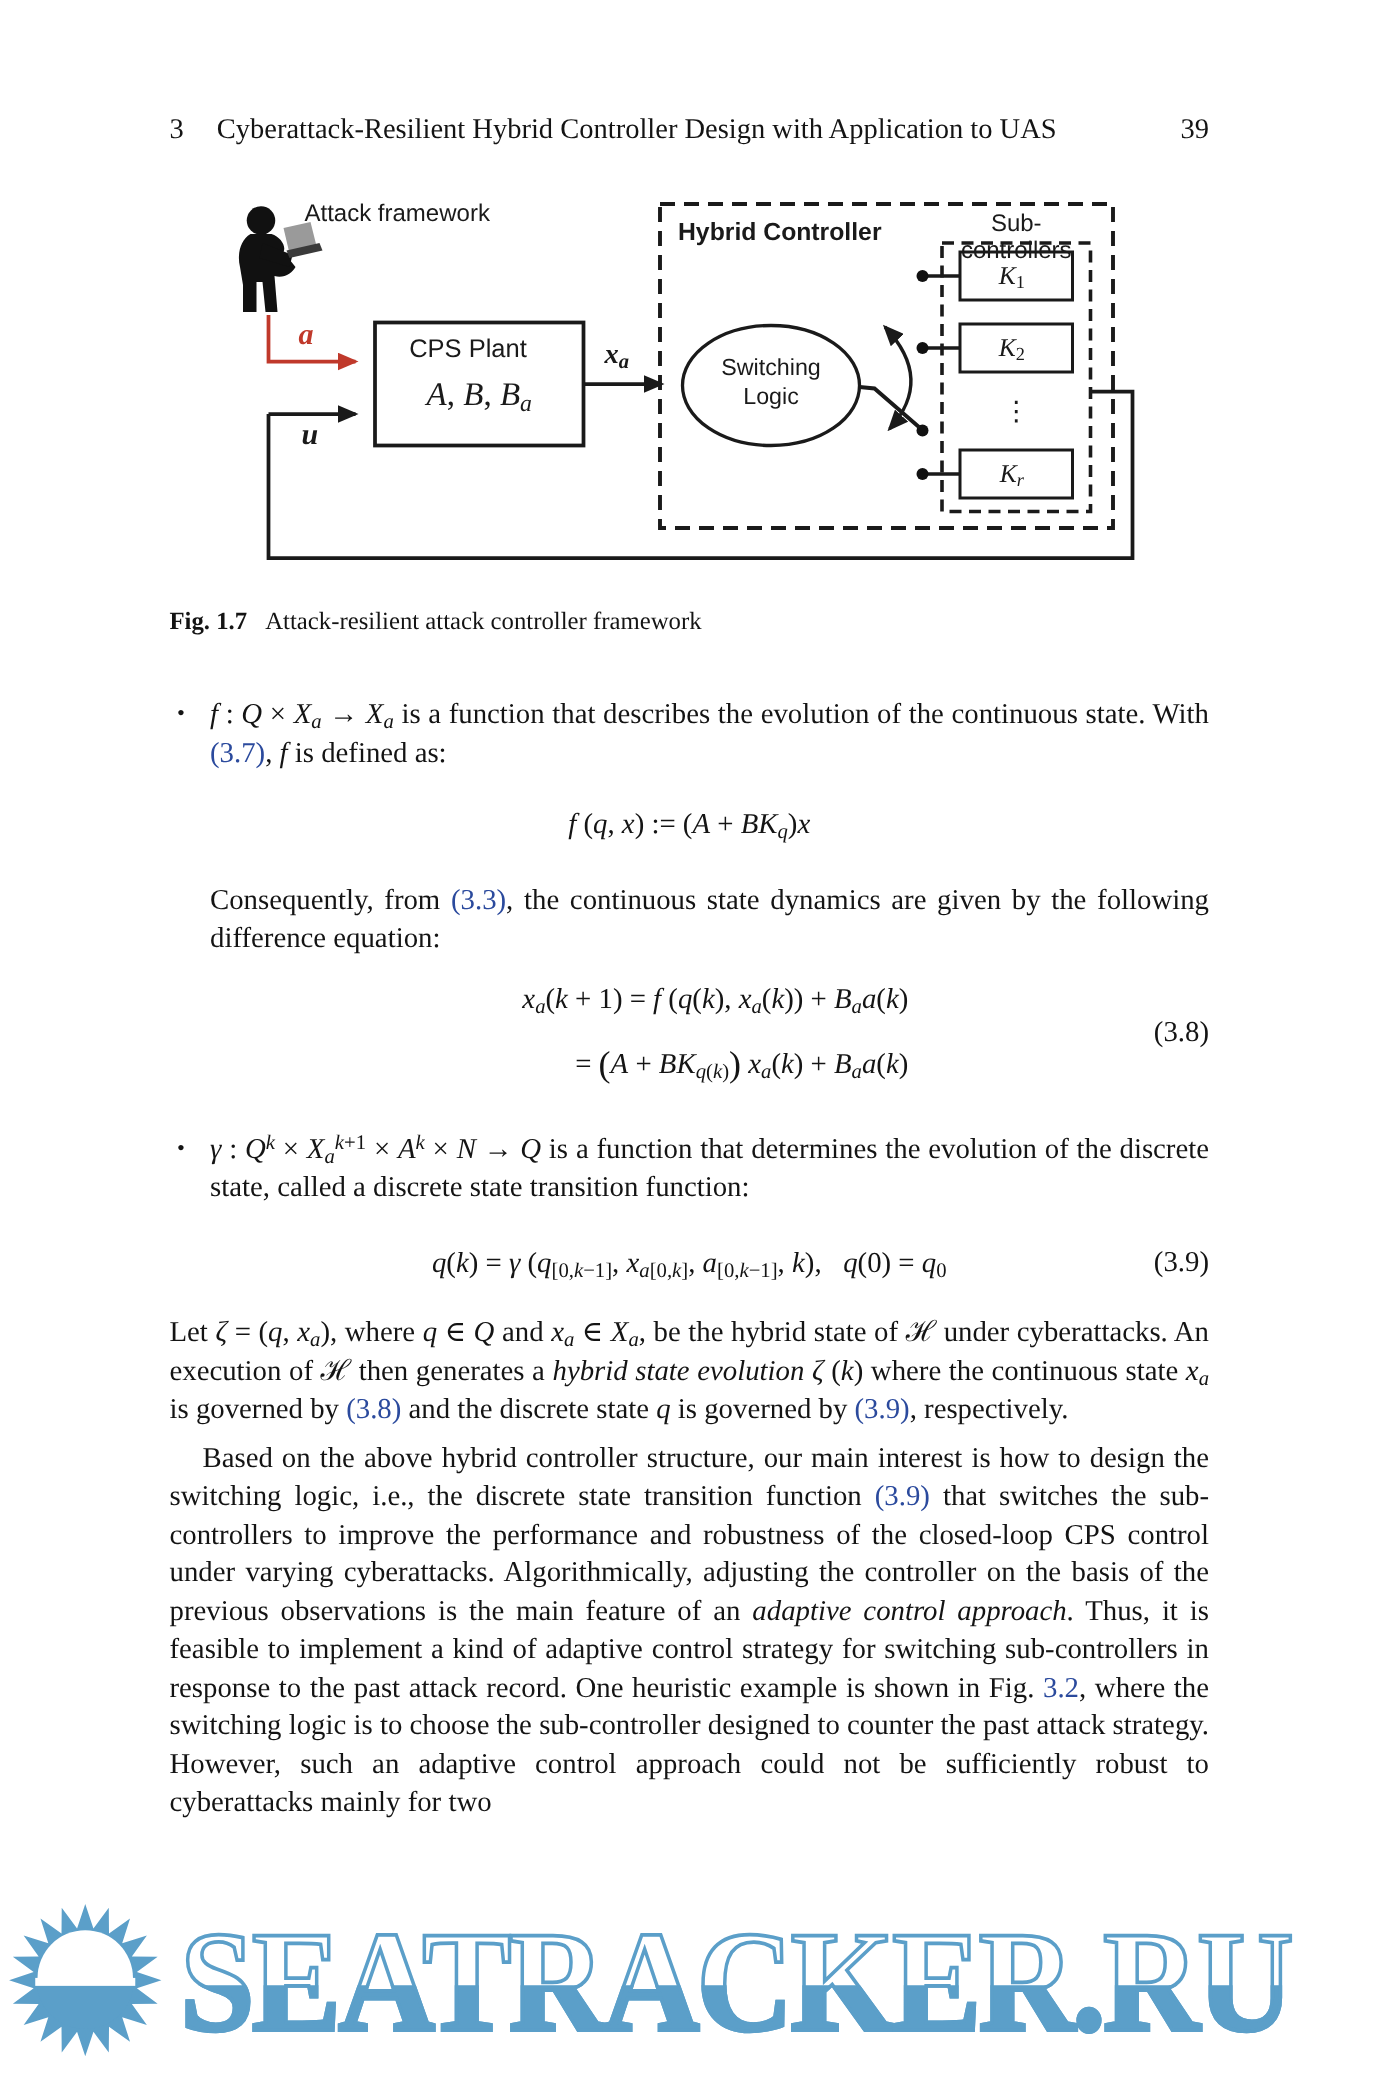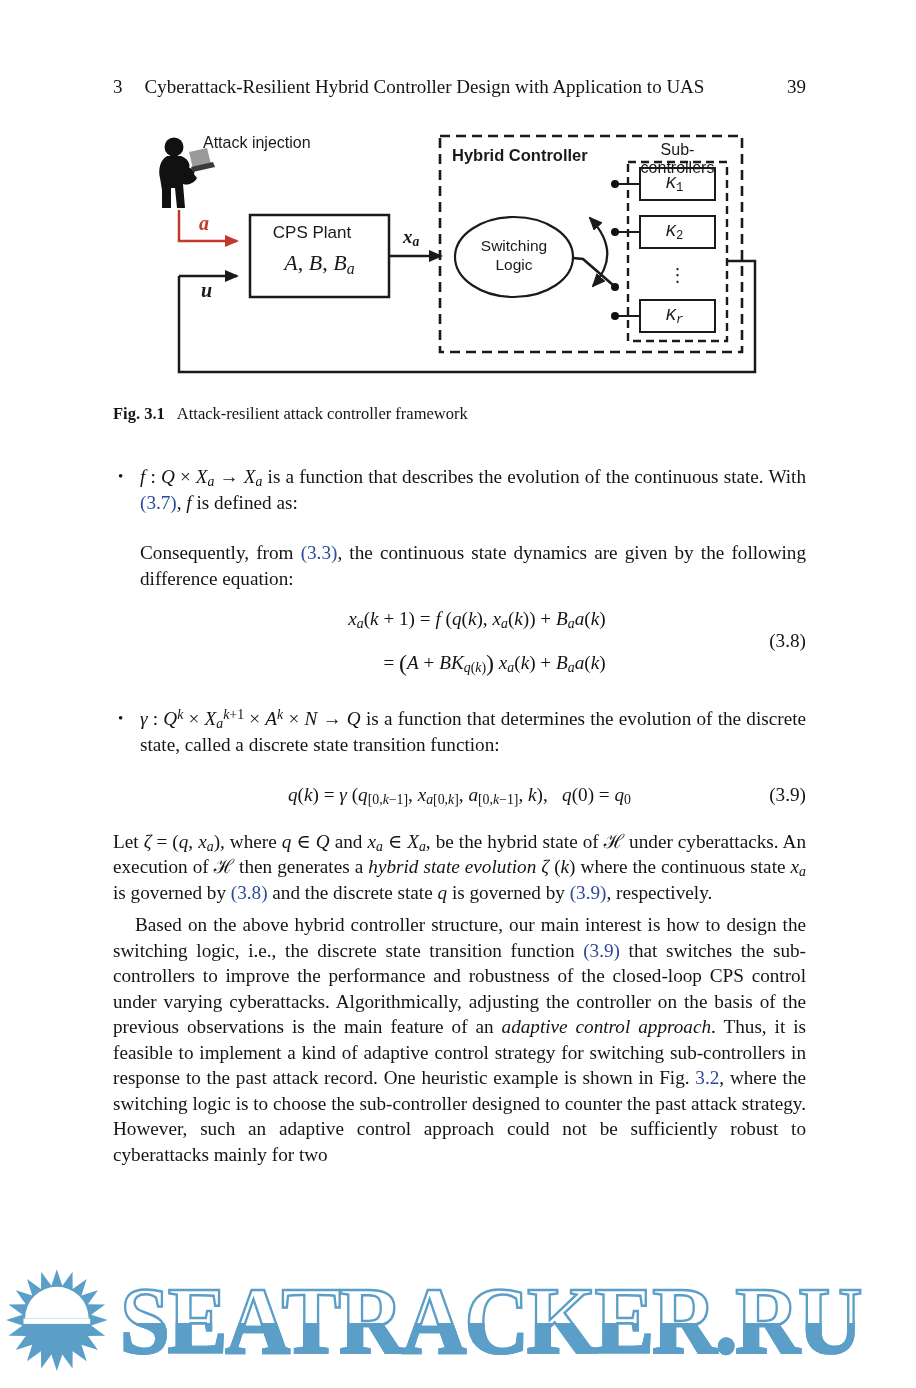--- a/index.html
+++ b/index.html
@@ -19,21 +19,21 @@
   .flabel { position:absolute; font-family:"Liberation Sans","DejaVu Sans",sans-serif; color:#1a1a1a; }
   .lbl-attack { left:92px; top:12px; font-size:16px; }
   .lbl-a { left:88px; top:90px; font-family:"Liberation Serif",serif; font-style:italic; font-weight:bold; font-size:20px; color:#c0392b; }
   .lbl-u { left:90px; top:157px; font-family:"Liberation Serif",serif; font-style:italic; font-weight:bold; font-size:20px; }
   .lbl-xa { left:292px; top:104px; font-family:"Liberation Serif",serif; font-weight:bold; font-size:19px; }
   .lbl-plant-title { left:139px; top:101px; width:124px; text-align:center; font-size:17px; }
   .lbl-plant-params { left:139px; top:128px; width:139px; text-align:center; font-size:22px; font-family:"Liberation Serif",serif; }
   .lbl-hc { left:341px; top:24px; font-size:16.5px; font-weight:bold; }
   .lbl-sc { left:513px; top:19px; width:107px; text-align:center; font-size:16px; }
   .lbl-sw { left:344px; top:114px; width:118px; text-align:center; font-size:15.5px; line-height:19px; }
-  .lbl-k { left:529px; width:69px; text-align:center; font-size:17px; font-family:Liberation Mono, monospace; }
+  .lbl-k { left:529px; width:69px; text-align:center; font-size:17px; font-family:Liberation Serif, serif; }
   .lbl-k1 { top:52px; } .lbl-k2 { top:100px; } .lbl-kr { top:184px; }
   .lbl-kdots { left:529px; width:75px; top:142px; text-align:center; font-size:18px; font-family:"DejaVu Sans",sans-serif; }
   
   .fig-caption { margin:10px 110px 0 113px; font-size:16.5px; }
   .fig-caption .cap-label { font-weight:bold; margin-right:12px; }
   
   .content { margin:0 110px 0 113px; font-size:19.2px; line-height:25.5px; }
   .content i { font-style:italic; }
   sub, sup { font-size:72%; line-height:0; }
   sub { vertical-align:-0.25em; } sup { vertical-align:0.45em; }
@@ -120,49 +120,50 @@
 
       <g transform="translate(44,14)" fill="#111">
         <circle cx="19" cy="11" r="9.5"></circle>
         <path d="M12,20 C5,24 3,34 5,42 L7,54 L7,72 L16,72 L16,52 L20,52 L22,72 L30,72 L28,48 C34,50 40,46 42,42 L34,32 C36,28 32,22 26,20 Z"></path>
         <path d="M20,26 L40,34 L38,42 L18,36 Z"></path>
         <polygon points="34,16 52,12 56,28 38,33" fill="#9a9a9a"></polygon>
         <polygon points="36,31 58,26 60,31 38,36" fill="#3a3a3a"></polygon>
       </g>
     </svg>
 
-    <div class="flabel lbl-attack">Attack injection</div>
+    <div class="flabel lbl-attack">Attack framework</div>
     <div class="flabel lbl-a">a</div>
     <div class="flabel lbl-u">u</div>
     <div class="flabel lbl-xa"><i>x</i><sub><i>a</i></sub></div>
     <div class="flabel lbl-plant-title">CPS Plant</div>
     <div class="flabel lbl-plant-params"><i>A</i>, <i>B</i>, <i>B</i><sub><i>a</i></sub></div>
     <div class="flabel lbl-hc">Hybrid Controller</div>
     <div class="flabel lbl-sc">Sub-controllers</div>
     <div class="flabel lbl-sw">
       <div>Switching</div>
       <div>Logic</div>
     </div>
     <div class="flabel lbl-k lbl-k1"><i>K</i><sub>1</sub></div>
     <div class="flabel lbl-k lbl-k2"><i>K</i><sub>2</sub></div>
     <div class="flabel lbl-kdots">⋮</div>
     <div class="flabel lbl-k lbl-kr"><i>K</i><sub><i>r</i></sub></div>
   </div>
 
   <div class="fig-caption">
-    <span class="cap-label">Fig. 3.1</span><span>Attack-resilient attack controller framework</span>
+    <span class="cap-label">Fig. 1.7</span><span>Attack-resilient attack controller framework</span>
   </div>
 
   <div class="content">
 
     <div class="bullet bullet-f">
       <span class="marker">•</span>
       <div class="btext"><i>f</i> : <i>Q</i> × <i>X</i><sub><i>a</i></sub> → <i>X</i><sub><i>a</i></sub> is a function that describes the evolution of the continuous state. With <span class="ref">(3.7)</span>, <i>f</i> is defined as:</div>
     </div>
 
+    <div class="eq-center eq-f"><i>f</i> (<i>q</i>, <i>x</i>) := (<i>A</i> + <i>BK</i><sub><i>q</i></sub>)<i>x</i></div>
 
     <div class="sub-para">Consequently, from <span class="ref">(3.3)</span>, the continuous state dynamics are given by the following difference equation:</div>
 
     <div class="eq-row eq-38">
       <div class="eq-stack">
         <div class="l1"><i>x</i><sub><i>a</i></sub>(<i>k</i> + 1) = <i>f</i> (<i>q</i>(<i>k</i>), <i>x</i><sub><i>a</i></sub>(<i>k</i>)) + <i>B</i><sub><i>a</i></sub><i>a</i>(<i>k</i>)</div>
         <div class="l2">= <span class="bigp">(</span><i>A</i> + <i>BK</i><sub><i>q</i>(<i>k</i>)</sub><span class="bigp">)</span> <i>x</i><sub><i>a</i></sub>(<i>k</i>) + <i>B</i><sub><i>a</i></sub><i>a</i>(<i>k</i>)</div>
       </div>
       <span class="eq-no">(3.8)</span>
     </div>

